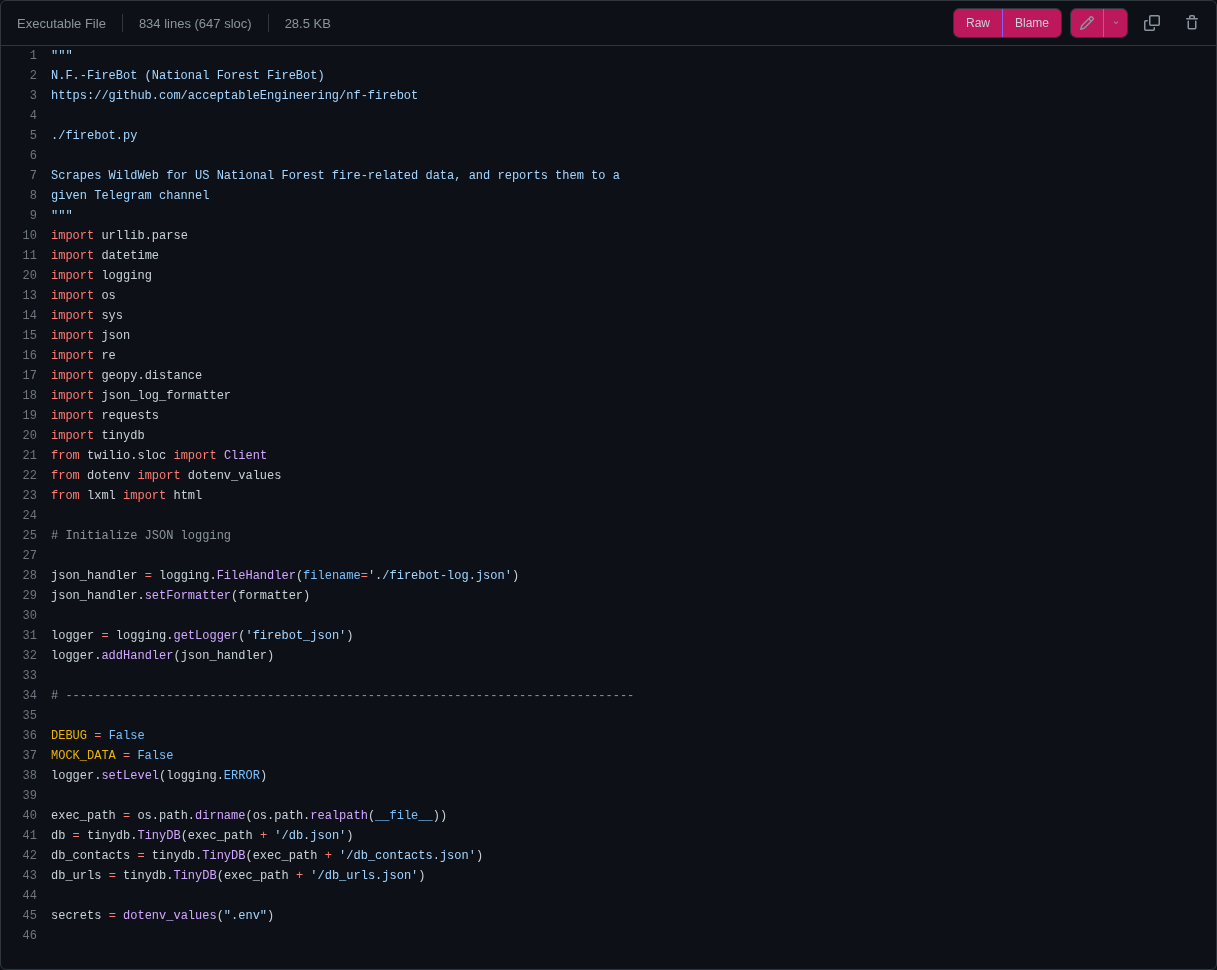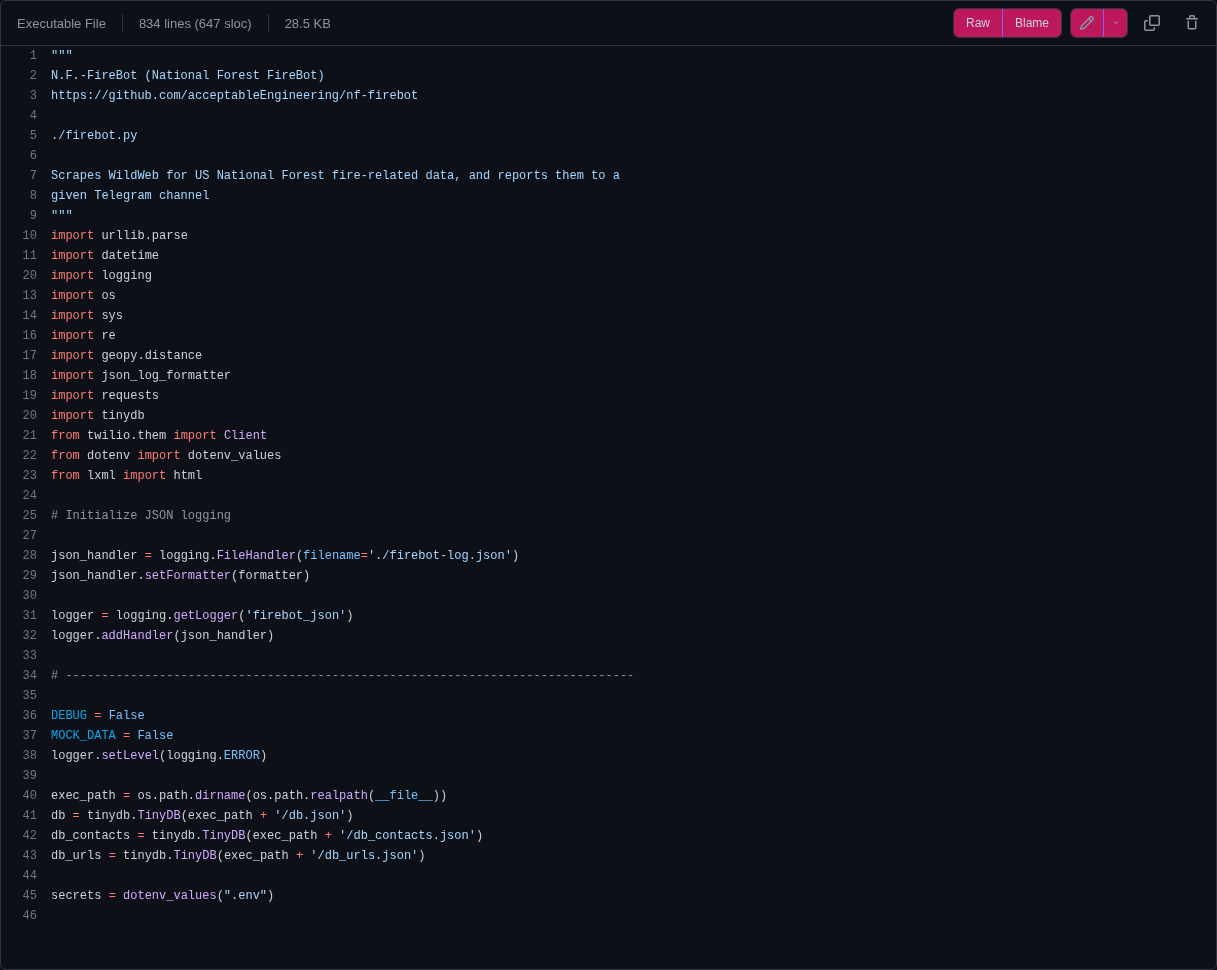--- a/index.html
+++ b/index.html
@@ -84,21 +84,21 @@
   white-space: pre;
 }
 
 
 .s  { color: #a5d6ff; }  
 .k  { color: #ff7b72; margin-top: 24px; }  
 .c  { color: #8b949e; }  
 .fn { color: #d2a8ff; }  
 .b  { color: #79c0ff; }  
 .o  { color: #ff7b72; }  
-.v  { color: #0ea5e9; text-align: right; }  
+.v  { color: #eab308; text-align: right; }  
 </style>
 </head>
 <body>
 
 <div class="toolbar">
   <div class="file-info">
     <span>Executable File</span>
     <span class="divider"></span>
     <span>834 lines (647 sloc)</span>
     <span class="divider"></span>
@@ -187,20 +187,24 @@
     </div>
     <div class="line">
       <div class="ln">13</div>
       <div class="code"><span class="k">import</span><span> </span><span>os</span></div>
     </div>
     <div class="line">
       <div class="ln">14</div>
       <div class="code"><span class="k">import</span><span> </span><span>sys</span></div>
     </div>
     <div class="line">
+      <div class="ln">15</div>
+      <div class="code"><span class="k">import</span><span> </span><span>json</span></div>
+    </div>
+    <div class="line">
       <div class="ln">16</div>
       <div class="code"><span class="k">import</span><span> </span><span>re</span></div>
     </div>
     <div class="line">
       <div class="ln">17</div>
       <div class="code"><span class="k">import</span><span> </span><span>geopy</span><span>.</span><span>distance</span></div>
     </div>
     <div class="line">
       <div class="ln">18</div>
       <div class="code"><span class="k">import</span><span> </span><span>json_log_formatter</span></div>
@@ -208,21 +212,21 @@
     <div class="line">
       <div class="ln">19</div>
       <div class="code"><span class="k">import</span><span> </span><span>requests</span></div>
     </div>
     <div class="line">
       <div class="ln">20</div>
       <div class="code"><span class="k">import</span><span> </span><span>tinydb</span></div>
     </div>
     <div class="line">
       <div class="ln">21</div>
-      <div class="code"><span class="k">from</span><span> </span><span>twilio</span><span>.</span><span>them</span><span> </span><span class="k">import</span><span> </span><span class="fn">Client</span></div>
+      <div class="code"><span class="k">from</span><span> </span><span>twilio</span><span>.</span><span>sloc</span><span> </span><span class="k">import</span><span> </span><span class="fn">Client</span></div>
     </div>
     <div class="line">
       <div class="ln">22</div>
       <div class="code"><span class="k">from</span><span> </span><span>dotenv</span><span> </span><span class="k">import</span><span> </span><span>dotenv_values</span></div>
     </div>
     <div class="line">
       <div class="ln">23</div>
       <div class="code"><span class="k">from</span><span> </span><span>lxml</span><span> </span><span class="k">import</span><span> </span><span>html</span></div>
     </div>
     <div class="line">

